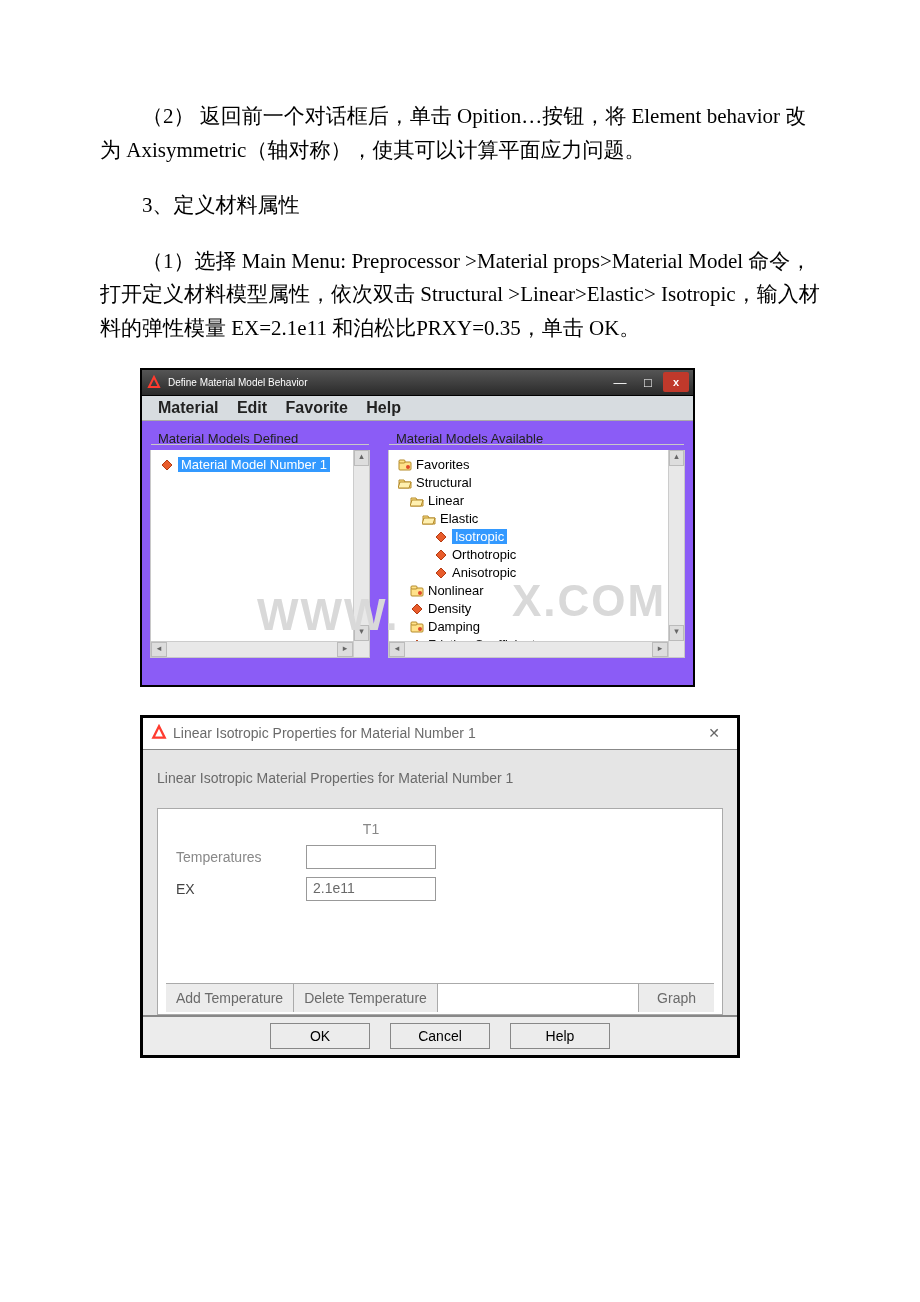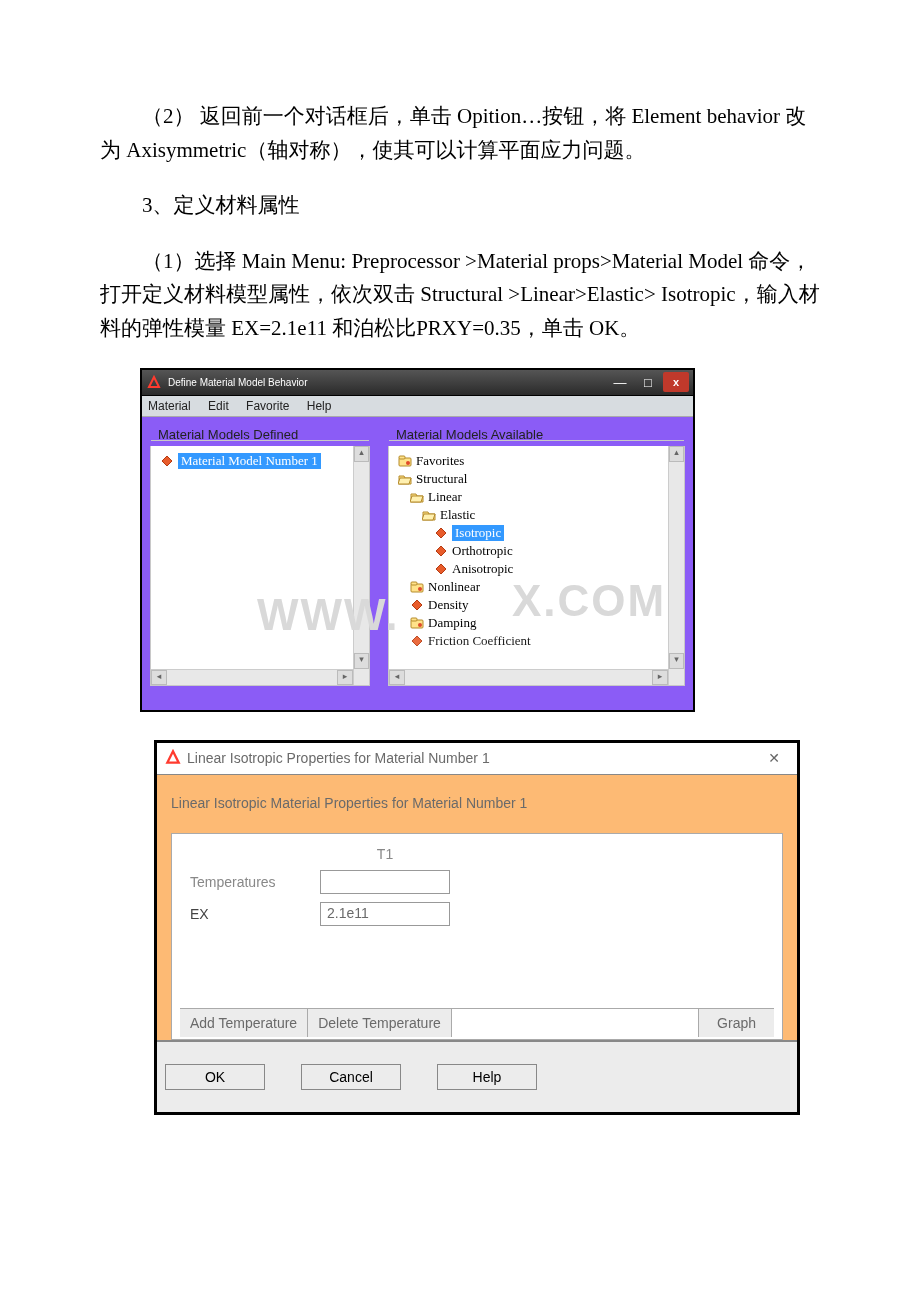--- a/index.html
+++ b/index.html
@@ -42,50 +42,50 @@
   .winbtn {
     width: 26px; height: 20px;
     display: inline-flex; align-items: center; justify-content: center;
     font-family: "Segoe UI Symbol", sans-serif; font-size: 13px;
     background: transparent; color:#fff;
   }
   .winbtn.close { background:#c0392b; border-radius:2px; font-size:11px; font-weight:bold; }
   .menubar {
     background: #d7dce0;
     border-bottom: 1px solid #aaa;
-    padding: 3px 6px;
+    padding: 3px 16px;
     font-family: "Segoe UI", sans-serif;
-    font-size: 12px;
+    font-size: 16px;
     color: #222;
+    font-weight: bold;
   }
   .menubar span { margin-right: 14px; }
   .content {
     display: flex;
     background: #8b5cf6;
     padding: 10px 8px 24px 8px;
     gap: 18px;
   }
   .panel {
     flex: 1;
     font-family: "Segoe UI", sans-serif;
     font-size: 13px;
     min-height: 230px;
     position: relative;
   }
   .fieldset-label {
     margin: 0 0 4px 8px;
     color: #222;
   }
   .framebox {
-    height: 240px;
+    height: 208px;
     border: 1px solid #c8c8c8;
     border-top: 0;
     position: relative;
     background: #fff;
-    font-family: Liberation Serif, serif;
   }
   .framebox::before {
     content: "";
     position: absolute;
     top: -6px; left: 0; right: 0;
     border-top: 1px solid #c8c8c8;
   }
   .scrollbar-v {
     position:absolute; top:0; right:0; width:16px; height:100%;
     background:#e8e8e8; border-left:1px solid #ccc;
@@ -105,26 +105,25 @@
   .ind3 { padding-left: 28px; }
   .ind4 { padding-left: 40px; }
   .watermark {
     position:absolute; pointer-events:none;
     color:#d9d9d9; font-size:44px; font-weight:bold; font-family:Arial, sans-serif;
     letter-spacing:2px; z-index:5;
   }
   
   .dlg2 {
     border:3px solid #000;
-    width:646px;
-    background:#fdba74;
+    width:600px;
+    background:#e5e5e5;
     font-family:"Segoe UI",sans-serif;
     font-size:14px;
     position:relative;
-    margin-left:14px;
   }
   .dlg2 .dlgtitle {
     background:#fff;
     border-bottom:1px solid #888;
     padding:6px 8px;
     display:flex; align-items:center;
     color:#6a6a6a;
   }
   .dlg2 .dlgtitle .logo { margin-right:6px; }
   .dlg2 .closebtn {
@@ -150,22 +149,22 @@
   .dlg2 .btnrow { display:flex; border-top:1px solid #aaa; margin-top:30px;}
   .dlg2 .btnrow .btn {
     border-right:1px solid #aaa;
     padding:6px 10px;
     background:#ececec;
   }
   .dlg2 .btnrow .btn.graph { margin-left:auto; border-left:1px solid #aaa; border-right:0; padding:6px 18px; }
   .dlg2 .footer {
     background:#ececec;
     border-top:2px solid #888;
-    padding:22px 8px;
-    display:flex; gap:36px;
+    padding:6px 8px;
+    display:flex; justify-content:center; gap:20px;
   }
   .dlg2 .footer .fbtn {
     width:100px; height:26px;
     border:1px solid #888; background:#ececec;
     display:flex; align-items:center; justify-content:center;
     font-family: Tahoma, sans-serif;
   }
 </style>
 </head>
 <body>

